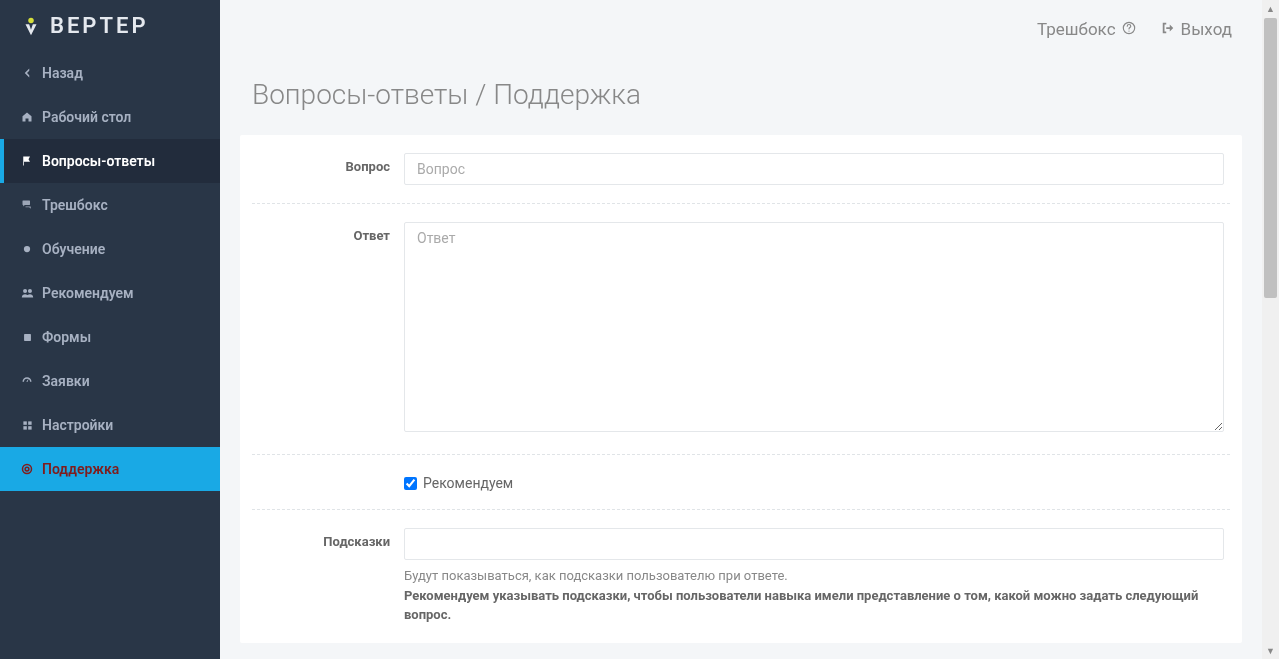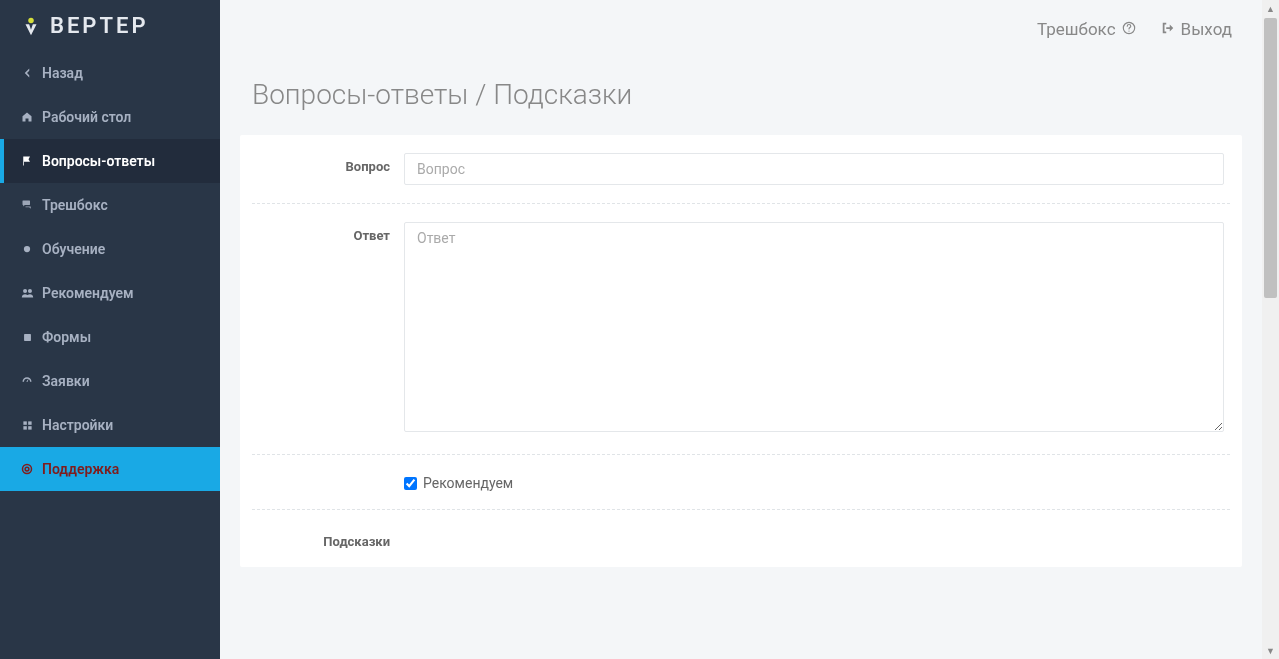--- a/index.html
+++ b/index.html
@@ -330,21 +330,21 @@
         <span>
           <svg viewBox="0 0 16 16" width="14" height="14" fill="currentColor">
                 <path d="M6 2 L6 4 L4 4 L4 12 L6 12 L6 14 L2 14 L2 2 Z M10 4 L14 8 L10 12 L10 9 L6 9 L6 7 L10 7 Z"></path>
               </svg>
         </span>
         <span>Выход</span>
       </div>
     </div>
 
     <div class="content-wrap">
-      <h1 class="page-title">Вопросы-ответы / Подсказки</h1>
+      <h1 class="page-title">Вопросы-ответы / Поддержка</h1>
 
       <div class="card">
         <div class="form-row">
           <div class="form-label">Вопрос</div>
           <div class="form-control-wrap">
             <input type="text" class="form-input" placeholder="Вопрос" style="">
           </div>
         </div>
 
         <div class="form-row">
@@ -359,20 +359,27 @@
           <div class="form-control-wrap">
             <label class="checkbox-wrap">
               <input type="checkbox" checked="" style="">
               <span>Рекомендуем</span>
             </label>
           </div>
         </div>
 
         <div class="form-row">
           <div class="form-label">Подсказки</div>
+          <div class="form-control-wrap">
+            <input type="text" class="form-input" style="">
+            <div class="help-text">
+              <span>Будут показываться, как подсказки пользователю при ответе.</span><br>
+              <span class="help-text-bold">Рекомендуем указывать подсказки, чтобы пользователи навыка имели представление о том, какой можно задать следующий вопрос.</span>
+            </div>
+          </div>
         </div>
       </div>
     </div>
   </div>
 </div>
 
 <div class="scrollbar-fake">
   <div class="scrollbar-arrow top">▲</div>
   <div class="scrollbar-arrow bottom">▼</div>
 </div>

